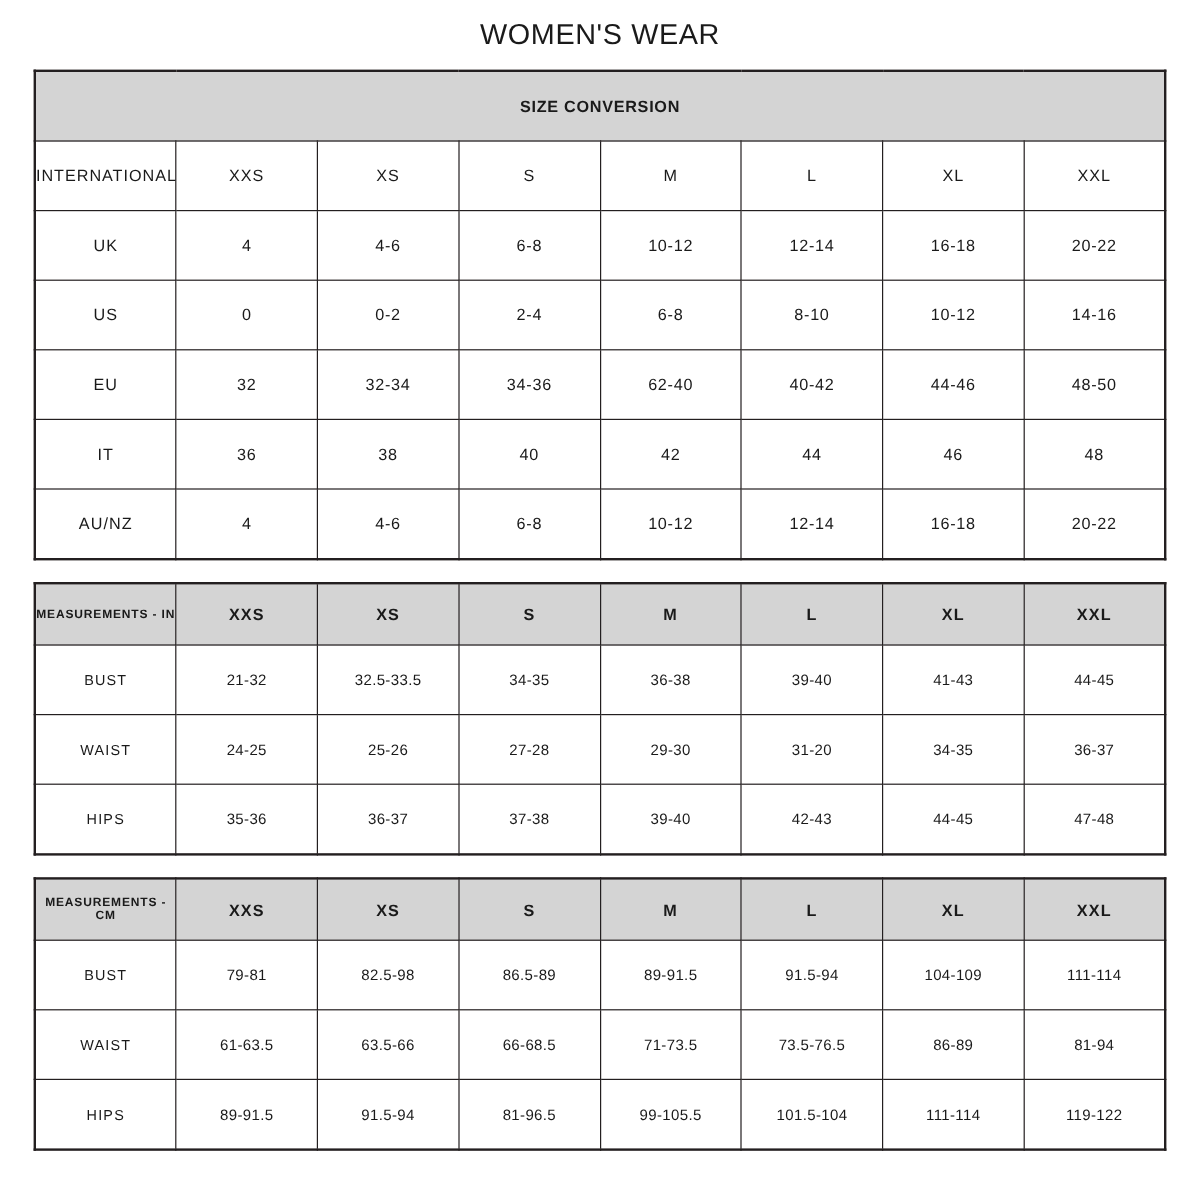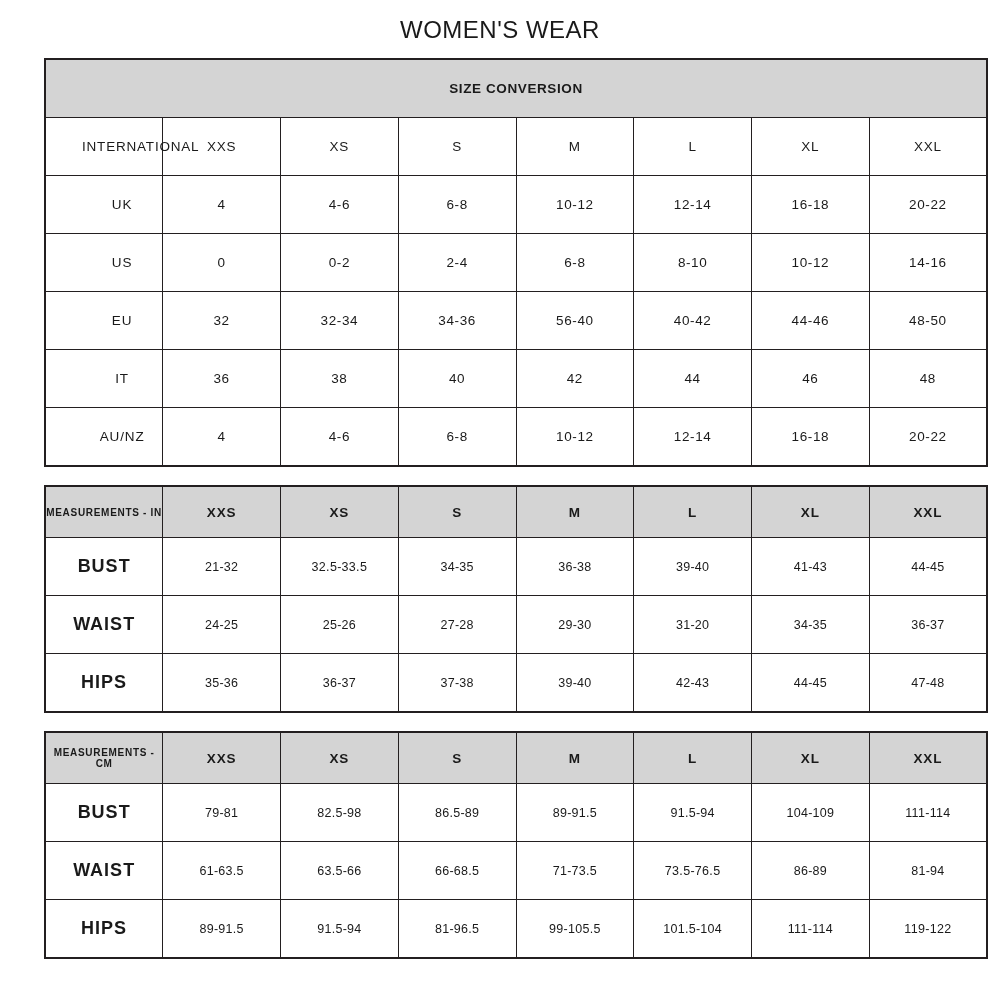--- a/index.html
+++ b/index.html
@@ -27,21 +27,20 @@
     font-size: 24px;
     letter-spacing: 0.5px;
     font-weight: 400;
     margin: 6px 0 14px 0;
     color: #1a1a1a;
   }
   table {
     border-collapse: collapse;
     width: 100%;
     table-layout: fixed;
-    margin-left: 16px;
   }
   table.size-conversion {
     border: 2px solid #231f20;
   }
   table.measurements {
     border: 2px solid #231f20;
   }
   td, th {
     border: 1px solid #231f20;
     text-align: center;
@@ -79,38 +78,37 @@
     height: 57px;
   }
   .measurements thead td {
     background: #d4d4d4;
     font-size: 13.5px;
     letter-spacing: 0.9px;
     font-weight: 700;
     height: 50px;
   }
   .measurements td.row-label {
-    font-size: 18px;
+    font-size: 12px;
     letter-spacing: 1px;
-    font-weight: 700;
+    font-weight: 400;
   }
   .measurements thead td.head-label {
     font-size: 10px;
     letter-spacing: 0.7px;
     font-weight: 700;
   }
   .measurements td.value-cell {
     font-size: 12.5px;
     font-weight: 400;
     letter-spacing: 0.3px;
   }
   .size-conversion td.label-cell {
     font-weight: 400;
     font-size: 13.5px;
-    padding-left: 36px;
   }
   .size-conversion td.value-cell {
     font-weight: 400;
     font-size: 13.5px;
   }
   .size-conversion tr.header-row td.label-cell,
   .size-conversion tr.header-row td.value-cell {
     font-weight: 400;
   }
 </style>
@@ -157,21 +155,21 @@
         <td class="value-cell">8-10</td>
         <td class="value-cell">10-12</td>
         <td class="value-cell">14-16</td>
       </tr>
 
       <tr>
         <td class="label-cell">EU</td>
         <td class="value-cell">32</td>
         <td class="value-cell">32-34</td>
         <td class="value-cell">34-36</td>
-        <td class="value-cell">56-40</td>
+        <td class="value-cell">62-40</td>
         <td class="value-cell">40-42</td>
         <td class="value-cell">44-46</td>
         <td class="value-cell">48-50</td>
       </tr>
 
       <tr>
         <td class="label-cell">IT</td>
         <td class="value-cell">36</td>
         <td class="value-cell">38</td>
         <td class="value-cell">40</td>

